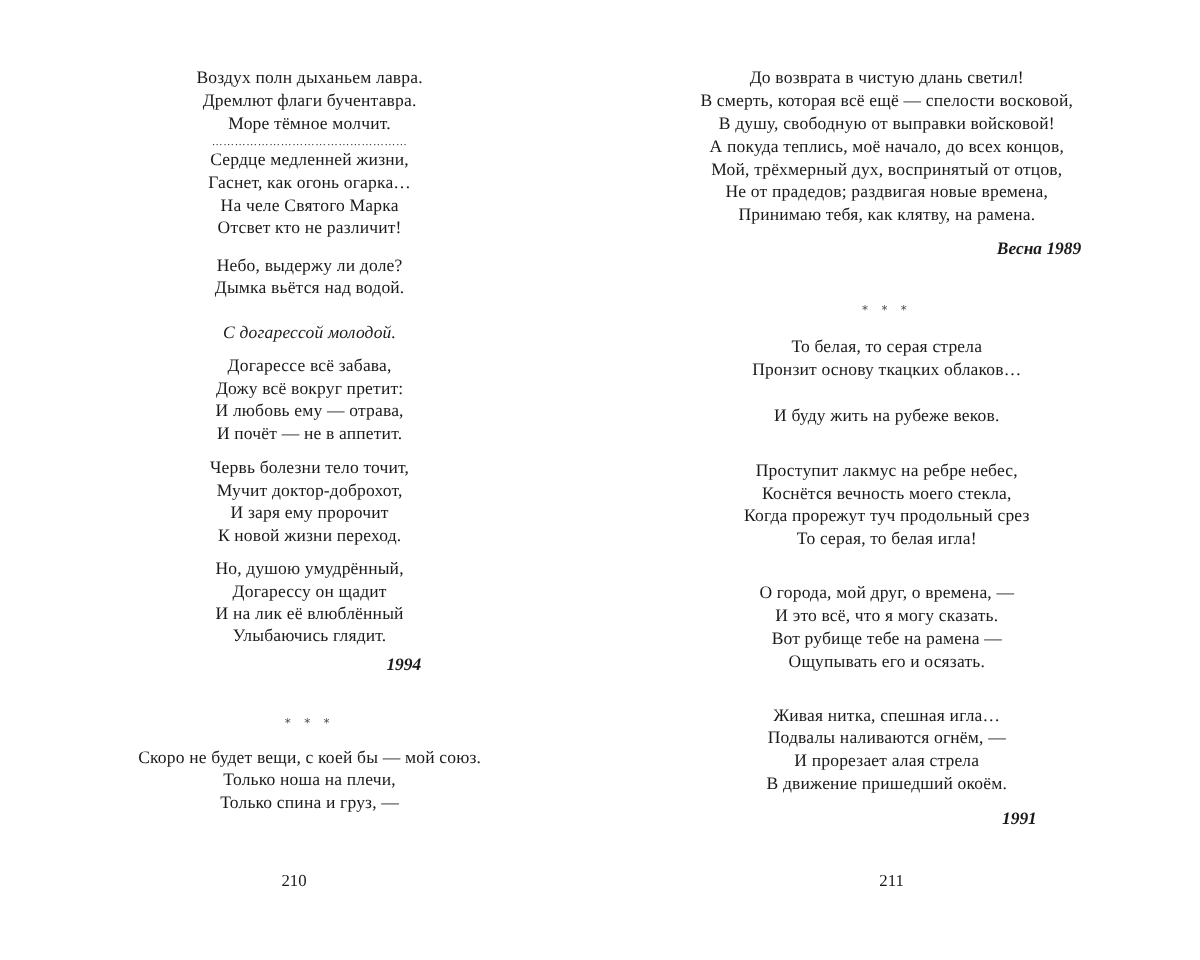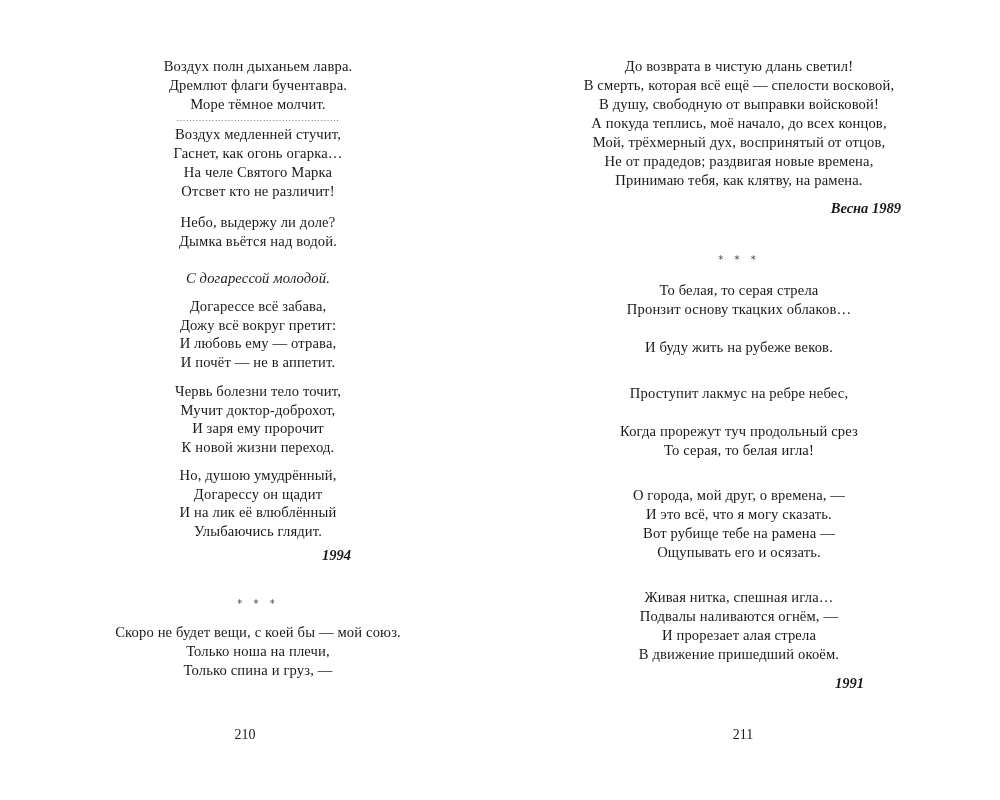--- a/index.html
+++ b/index.html
@@ -22,21 +22,21 @@
 </head>
 <body>
 
 <div class="page" id="left-page">
 
   <div class="line" style="left:258px; top:66px;">Воздух полн дыханьем лавра.</div>
   <div class="line" style="left:258px; top:85px;">Дремлют флаги бучентавра.</div>
   <div class="line" style="left:258px; top:104px;">Море тёмное молчит.</div>
   <div class="dots" style="left:258px; top:118px;">……………………………………………</div>
 
-  <div class="line" style="left:258px; top:134px;">Воздух медленней стучит,</div>
+  <div class="line" style="left:258px; top:134px;">Сердце медленней жизни,</div>
   <div class="line" style="left:258px; top:153px;">Гаснет, как огонь огарка…</div>
   <div class="line" style="left:258px; top:172px;">На челе Святого Марка</div>
   <div class="line" style="left:258px; top:191px;">Отсвет кто не различит!</div>
 
   <div class="line" style="left:258px; top:222px;">Небо, выдержу ли доле?</div>
   <div class="line" style="left:258px; top:241px;">Дымка вьётся над водой.</div>
   <div class="line italic" style="left:258px; top:278px;">С догарессой молодой.</div>
 
   <div class="line" style="left:258px; top:306px;">Догарессе всё забава,</div>
   <div class="line" style="left:258px; top:325px;">Дожу всё вокруг претит:</div>
@@ -73,20 +73,21 @@
   <div class="line" style="left:239px; top:180px;">Принимаю тебя, как клятву, на рамена.</div>
   <div class="date" style="left:401px; top:208px;">Весна 1989</div>
 
   <div class="stars" style="left:239px; top:259px;">* * *</div>
 
   <div class="line" style="left:239px; top:290px;">То белая, то серая стрела</div>
   <div class="line" style="left:239px; top:309px;">Пронзит основу ткацких облаков…</div>
   <div class="line" style="left:239px; top:347px;">И буду жить на рубеже веков.</div>
 
   <div class="line" style="left:239px; top:393px;">Проступит лакмус на ребре небес,</div>
+  <div class="line" style="left:239px; top:412px;">Коснётся вечность моего стекла,</div>
   <div class="line" style="left:239px; top:431px;">Когда прорежут туч продольный срез</div>
   <div class="line" style="left:239px; top:450px;">То серая, то белая игла!</div>
 
   <div class="line" style="left:239px; top:495px;">О города, мой друг, о времена, —</div>
   <div class="line" style="left:239px; top:514px;">И это всё, что я могу сказать.</div>
   <div class="line" style="left:239px; top:533px;">Вот рубище тебе на рамена —</div>
   <div class="line" style="left:239px; top:552px;">Ощупывать его и осязать.</div>
 
   <div class="line" style="left:239px; top:597px;">Живая нитка, спешная игла…</div>
   <div class="line" style="left:239px; top:616px;">Подвалы наливаются огнём, —</div>

